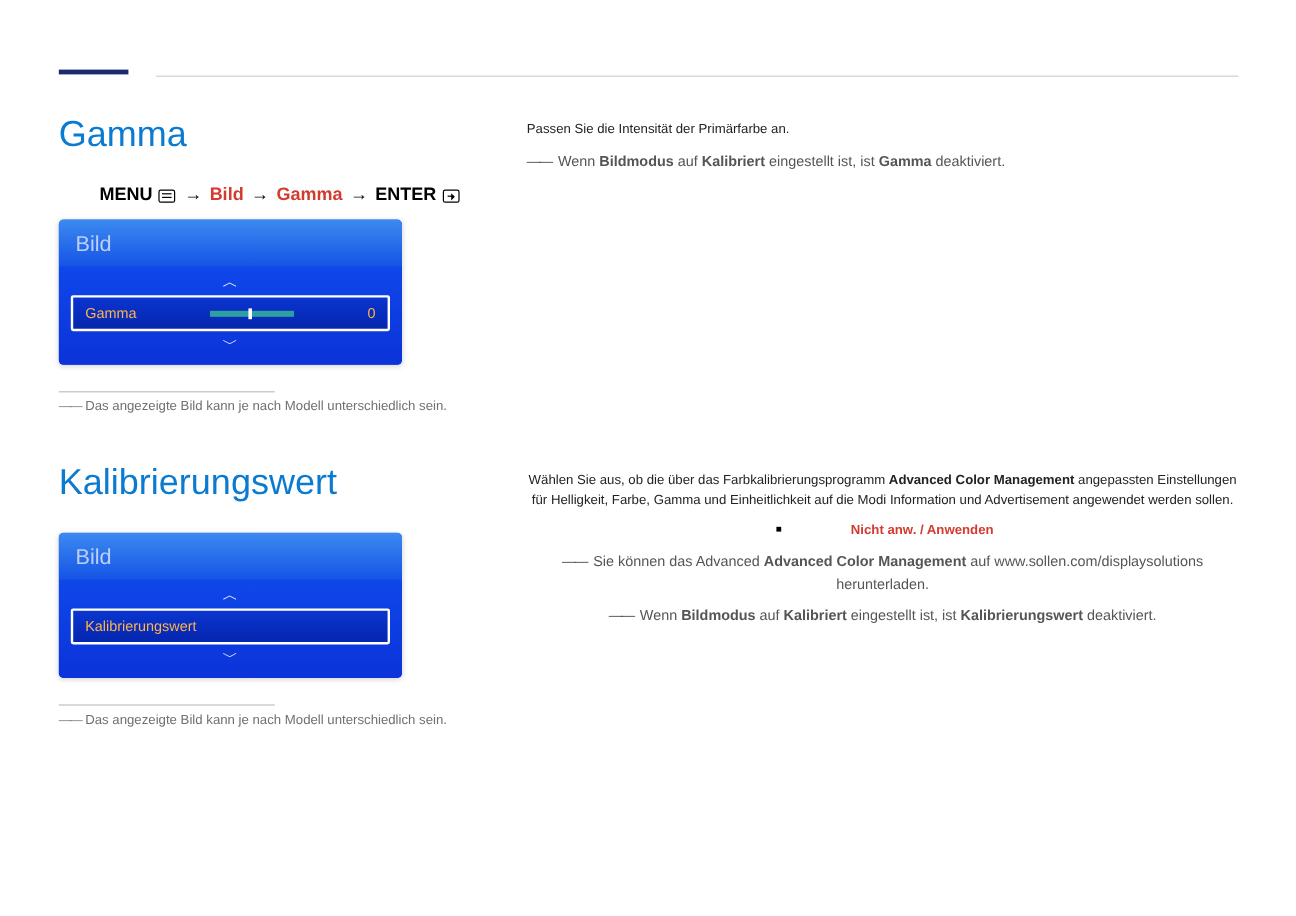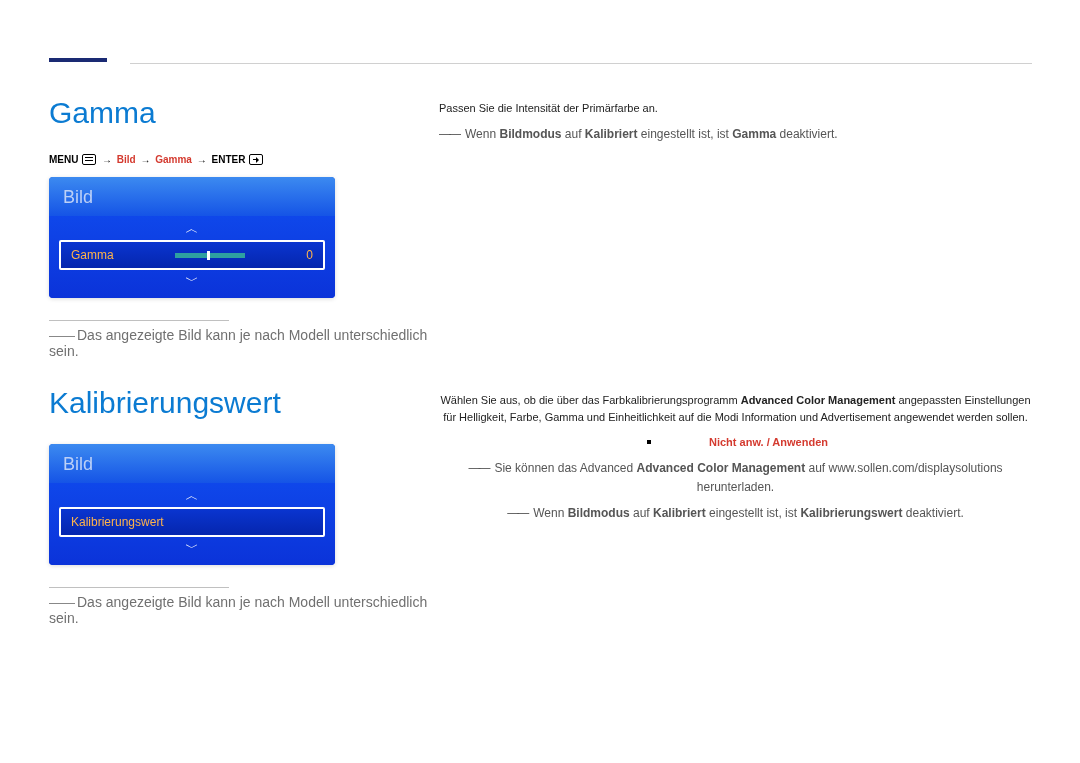--- a/index.html
+++ b/index.html
@@ -38,23 +38,24 @@
     left: 439px;
     right: 48px;
   }
   .h1 {
     color: #0b7bd2;
     font-size: 30px;
     font-weight: 400;
     margin-bottom: 24px;
   }
   .breadcrumb {
-    font-size: 10px;
+    font-size: 15px;
     font-weight: bold;
     margin-bottom: 12px;
+    margin-left: 34px;
   }
   .breadcrumb .red { color: #d43a2f; font-weight: bold; }
   .breadcrumb .arrow { color: #000; font-weight: bold; margin: 0 2px; }
   .icon-box {
     display: inline-block;
     vertical-align: -2px;
     width: 14px; height: 11px;
     border: 1px solid #000;
     border-radius: 2px;
     position: relative;
@@ -133,21 +134,21 @@
   }
 
   .footnote-rule {
     width: 180px;
     height: 1px;
     background: #c0c0c0;
     margin-top: 22px;
     margin-bottom: 6px;
   }
   .footnote {
-    font-size: 14px;
+    font-size: 11px;
     color: #707070;
   }
   .footnote .dash { color: #888; letter-spacing: -2px; margin-right: 4px; }
 
   .body-text { font-size: 11px; color: #222; line-height: 1.55; }
   .body-text .dash { color: #555; letter-spacing: -2px; margin-right: 6px; }
   .body-text b { font-weight: bold; }
   .body-note { color: #555; }
   .note-line { margin-top: 8px; font-size: 12px; }
   .bullet { display: inline-block; width: 4px; height: 4px; background:#000; vertical-align: 2px; margin-right: 10px; margin-left: 4px; }

